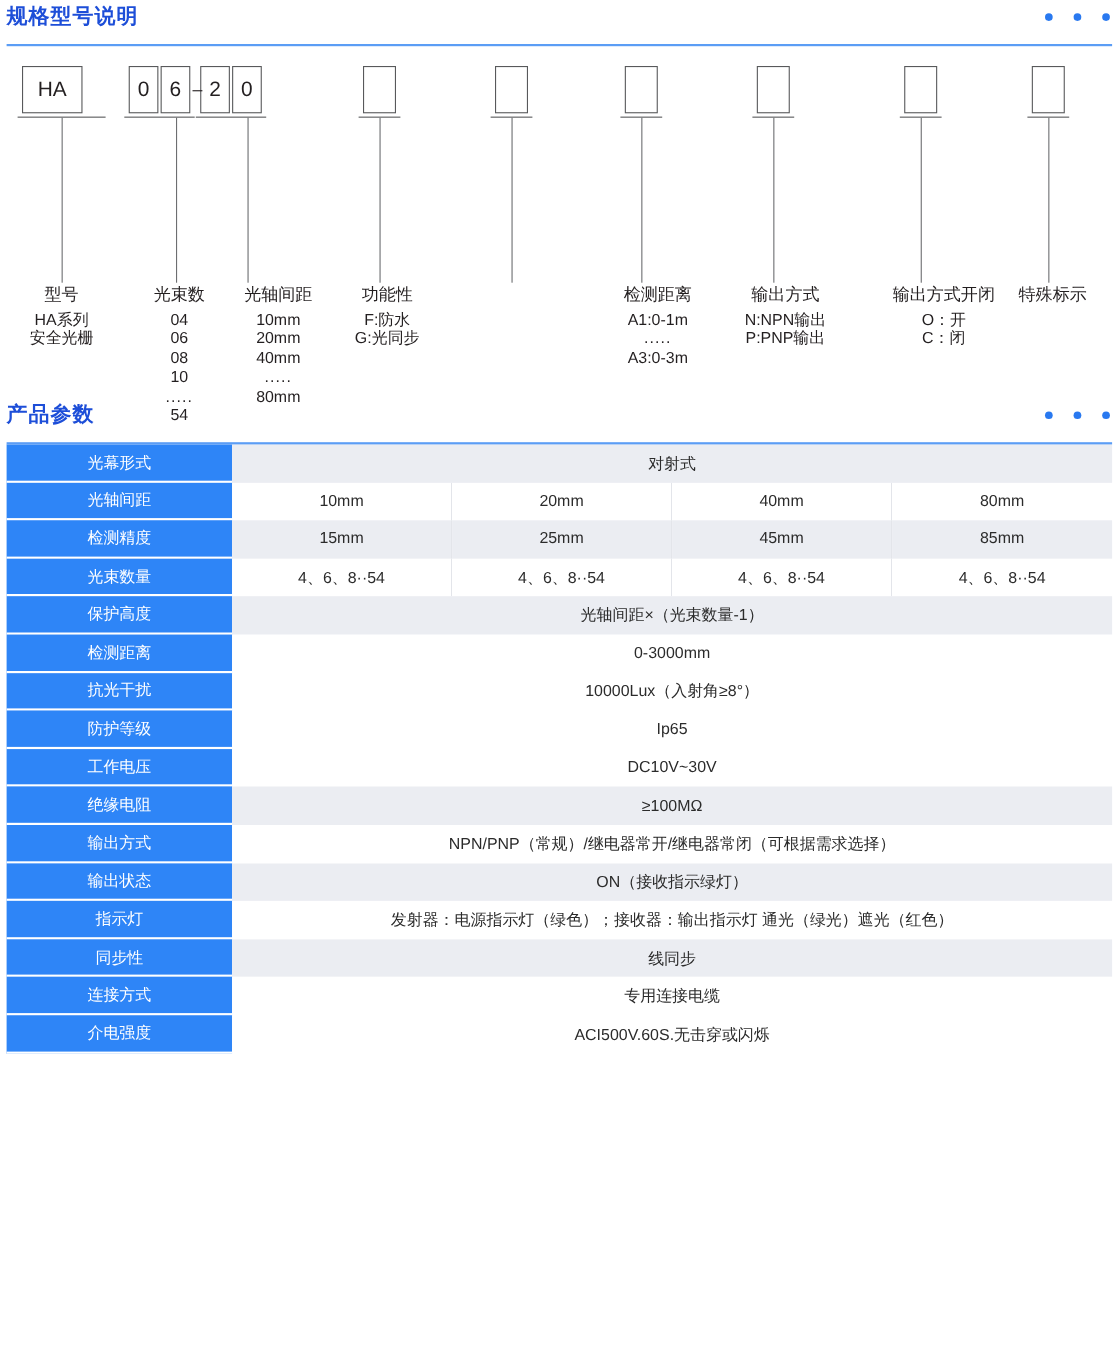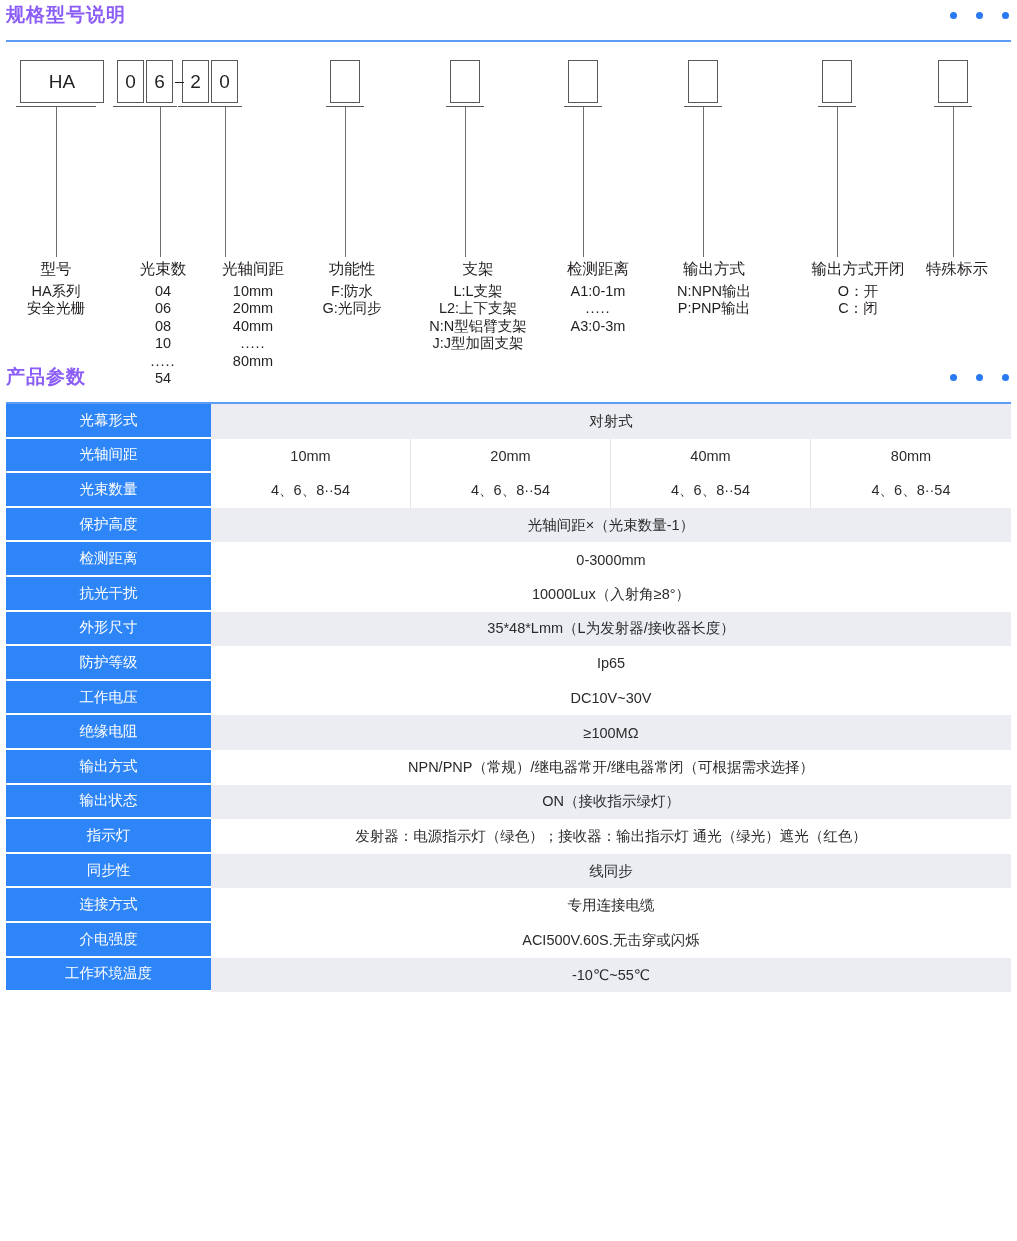--- a/index.html
+++ b/index.html
@@ -17,21 +17,21 @@
     position: relative;
     height: 42px;
   }
   .section-head .title {
     position: absolute;
     left: 6px;
     top: 2px;
     font-size: 19px;
     font-weight: bold;
     letter-spacing: 1px;
-    color: #8b5cf6;
+    color: #1d4ed8;
   }
   .section-head .dots {
     position: absolute;
     right: 8px;
     top: 12px;
     display: flex;
     gap: 19px;
   }
   .section-head .dots i {
     display: block;
@@ -131,21 +131,21 @@
   <div class="title">规格型号说明</div>
   <div class="dots">
     <i></i>
     <i></i>
     <i></i>
   </div>
   <div class="rule"></div>
 </div>
 
 <div class="model-area" id="model-area">
-    <div class="mbox" style="left: 20px; top: 0px; width: 84px; height: 43px;">HA</div>
+    <div class="mbox" style="left: 20px; top: 0px; width: 55px; height: 43px;">HA</div>
     <div class="mbox" style="left: 117px; top: 0px; width: 27px; height: 43px;">0</div>
     <div class="mbox" style="left: 146px; top: 0px; width: 27px; height: 43px;">6</div>
     <div class="mbox" style="left: 182px; top: 0px; width: 27px; height: 43px;">2</div>
     <div class="mbox" style="left: 211px; top: 0px; width: 27px; height: 43px;">0</div>
     <div class="mbox" style="left: 330px; top: 0px; width: 30px; height: 43px;"></div>
     <div class="mbox" style="left: 450px; top: 0px; width: 30px; height: 43px;"></div>
     <div class="mbox" style="left: 568px; top: 0px; width: 30px; height: 43px;"></div>
     <div class="mbox" style="left: 688px; top: 0px; width: 30px; height: 43px;"></div>
     <div class="mbox" style="left: 822px; top: 0px; width: 30px; height: 43px;"></div>
     <div class="mbox" style="left: 938px; top: 0px; width: 30px; height: 43px;"></div>
@@ -188,27 +188,20 @@
       <div class="lg-item">20mm</div>
       <div class="lg-item">40mm</div>
       <div class="lg-item lg-dots">.....</div>
       <div class="lg-item">80mm</div>
     </div>
     <div class="legend-col" style="left: 262px; width: 180px; top: 200px;">
       <div class="lg-title">功能性</div>
       <div class="lg-item">F:防水</div>
       <div class="lg-item">G:光同步</div>
     </div>
-    <div class="legend-col" style="left: 388px; width: 180px; top: 200px;">
-      <div class="lg-title">支架</div>
-      <div class="lg-item">L:L支架</div>
-      <div class="lg-item">L2:上下支架</div>
-      <div class="lg-item">N:N型铝臂支架</div>
-      <div class="lg-item">J:J型加固支架</div>
-    </div>
     <div class="legend-col" style="left: 508px; width: 180px; top: 200px;">
       <div class="lg-title">检测距离</div>
       <div class="lg-item">A1:0-1m</div>
       <div class="lg-item lg-dots">.....</div>
       <div class="lg-item">A3:0-3m</div>
     </div>
     <div class="legend-col" style="left: 624px; width: 180px; top: 200px;">
       <div class="lg-title">输出方式</div>
       <div class="lg-item">N:NPN输出</div>
       <div class="lg-item">P:PNP输出</div>
@@ -239,43 +232,46 @@
         <td class="key">光幕形式</td>
         <td class="val" colspan="4">对射式</td>
       </tr>
       <tr class="odd">
         <td class="key">光轴间距</td>
         <td class="val">10mm</td>
         <td class="val">20mm</td>
         <td class="val">40mm</td>
         <td class="val">80mm</td>
       </tr>
+      <tr class="even">
+        <td class="key">检测精度</td>
+        <td class="val">15mm</td>
+        <td class="val">25mm</td>
+        <td class="val">45mm</td>
+        <td class="val">85mm</td>
+      </tr>
       <tr class="odd">
         <td class="key">光束数量</td>
         <td class="val">4、6、8··54</td>
         <td class="val">4、6、8··54</td>
         <td class="val">4、6、8··54</td>
         <td class="val">4、6、8··54</td>
       </tr>
       <tr class="even">
         <td class="key">保护高度</td>
         <td class="val" colspan="4">光轴间距×（光束数量-1）</td>
       </tr>
       <tr class="odd">
         <td class="key">检测距离</td>
         <td class="val" colspan="4">0-3000mm</td>
       </tr>
       <tr class="odd">
         <td class="key">抗光干扰</td>
         <td class="val" colspan="4">10000Lux（入射角≥8°）</td>
       </tr>
-      <tr class="even">
-        <td class="key">外形尺寸</td>
-        <td class="val" colspan="4">35*48*Lmm（L为发射器/接收器长度）</td>
-      </tr>
       <tr class="odd">
         <td class="key">防护等级</td>
         <td class="val" colspan="4">Ip65</td>
       </tr>
       <tr class="odd">
         <td class="key">工作电压</td>
         <td class="val" colspan="4">DC10V~30V</td>
       </tr>
       <tr class="even">
         <td class="key">绝缘电阻</td>
@@ -298,18 +294,14 @@
         <td class="val" colspan="4">线同步</td>
       </tr>
       <tr class="odd">
         <td class="key">连接方式</td>
         <td class="val" colspan="4">专用连接电缆</td>
       </tr>
       <tr class="odd">
         <td class="key">介电强度</td>
         <td class="val" colspan="4">ACI500V.60S.无击穿或闪烁</td>
       </tr>
-      <tr class="even">
-        <td class="key">工作环境温度</td>
-        <td class="val" colspan="4">-10℃~55℃</td>
-      </tr>
     </tbody>
 </table>
 
 </body></html>

